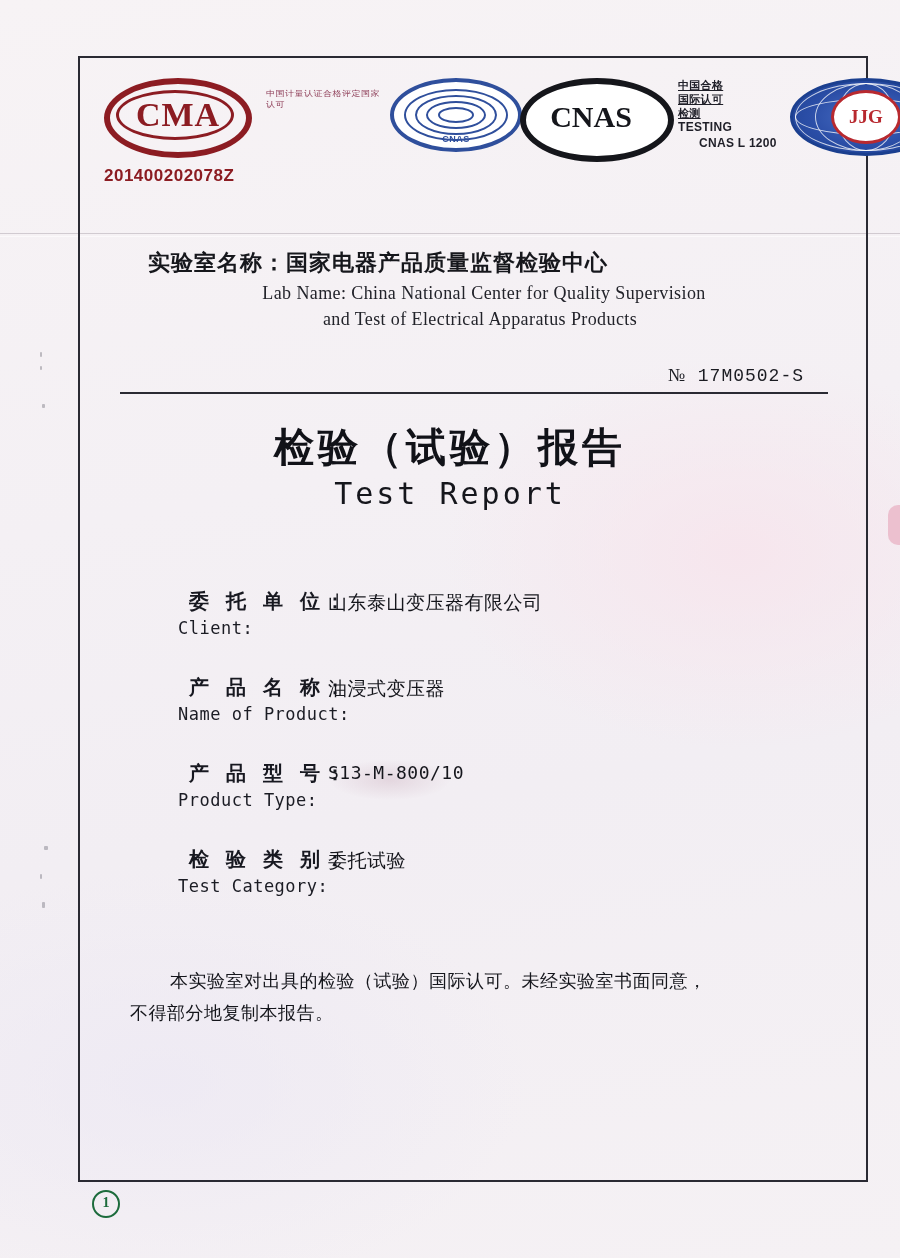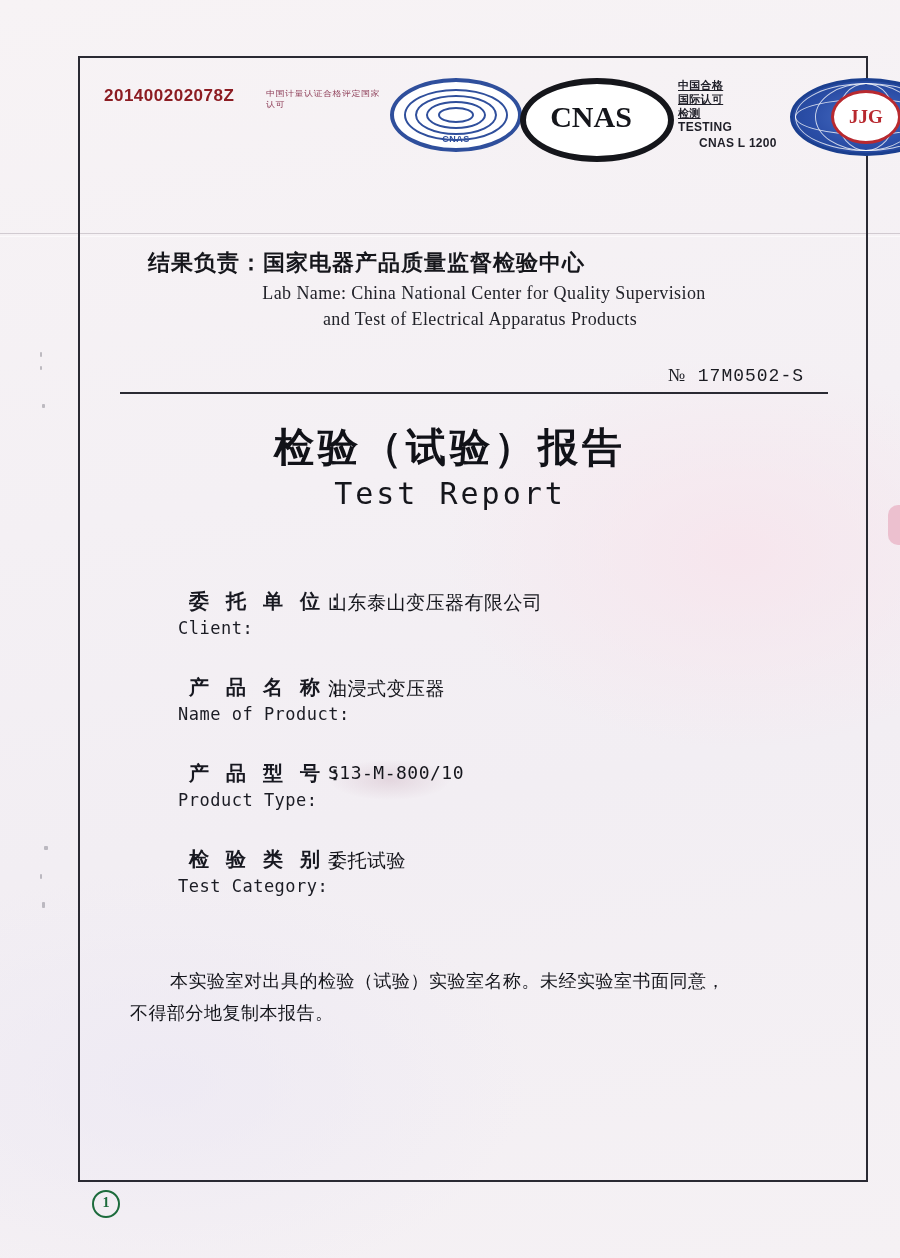--- a/index.html
+++ b/index.html
@@ -428,20 +428,24 @@
   <div class="speck" style="left:40px; top:874px; width:2px; height:5px;"></div>
   <div class="speck" style="left:42px; top:902px; width:3px; height:6px;"></div>
 
   <div class="ghost"></div>
 
   <div class="doc-border"></div>
 
   <div class="logos">
 
     <div class="logo cma">
+      <div class="ring">
+        <div class="ring-inner"></div>
+        <div class="txt">CMA</div>
+      </div>
       <div class="code">201400202078Z</div>
     </div>
 
     <div class="logo cal">
       <div class="sub">中国计量认证合格评定国家认可</div>
     </div>
 
     <div class="logo cnasblue">
       <div class="ellipse">
         <div class="arcs">
@@ -477,21 +481,21 @@
         <div class="inner">
           <div class="label">JJG</div>
         </div>
 
       </div>
     </div>
 
   </div>
 
   <div class="labname">
-    <div class="cn">结果负责：国家电器产品质量监督检验中心</div>
+    <div class="cn">实验室名称：国家电器产品质量监督检验中心</div>
     <div class="en1">Lab Name:   China National Center for Quality Supervision</div>
     <div class="en2">and Test of Electrical Apparatus Products</div>
   </div>
 
   <div class="serial">
     <span class="no">№</span>
     <span>17M0502-S</span>
   </div>
   <div class="serial-rule"></div>
 
@@ -520,20 +524,20 @@
 
     <div class="field">
       <div class="lbl-cn">检 验 类 别：</div>
       <div class="lbl-en">Test Category:</div>
       <div class="value">委托试验</div>
     </div>
 
   </div>
 
   <div class="stmt-cn">
-    <div class="l1">本实验室对出具的检验（试验）实验室名称。未经实验室书面同意，</div>
+    <div class="l1">本实验室对出具的检验（试验）国际认可。未经实验室书面同意，</div>
     <div class="l2">不得部分地复制本报告。</div>
   </div>
 
 
   <div class="page-num">1</div>
 
 </div>
 
 </body></html>

